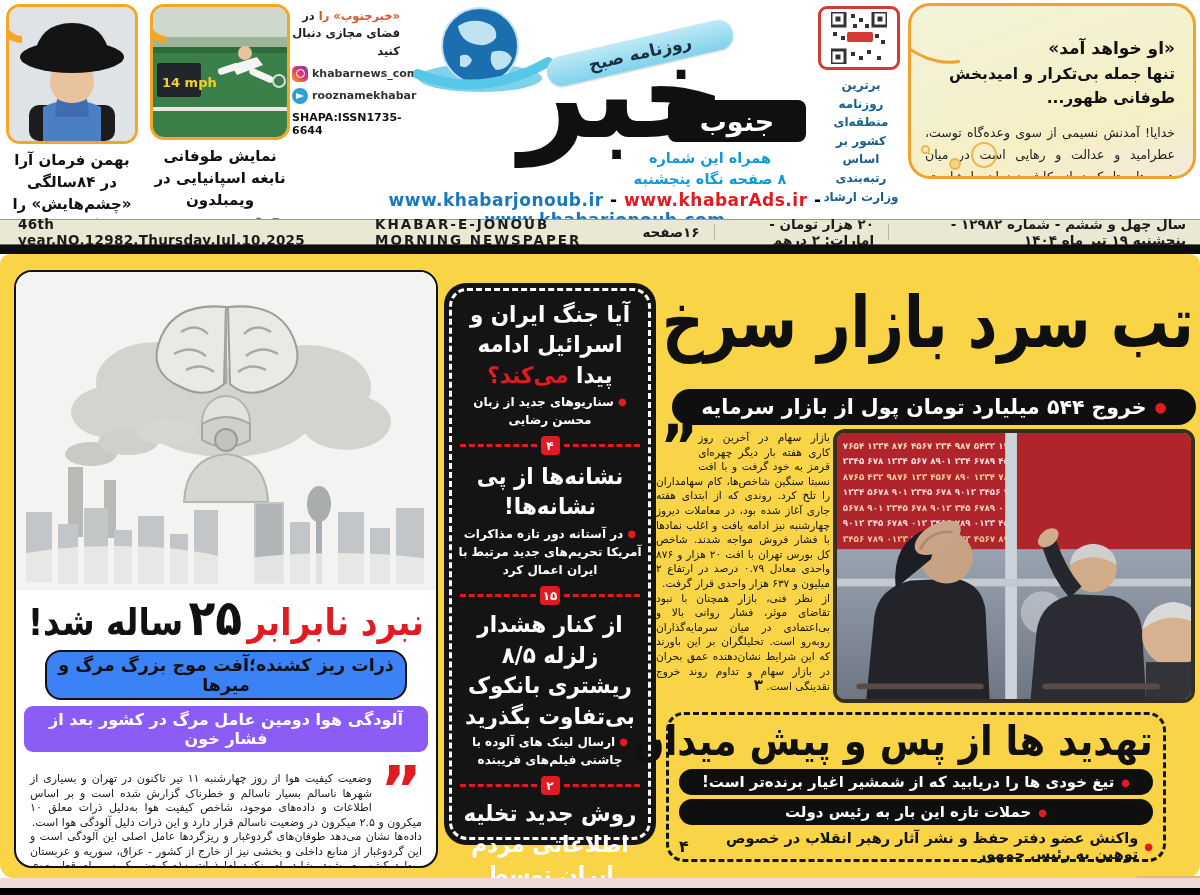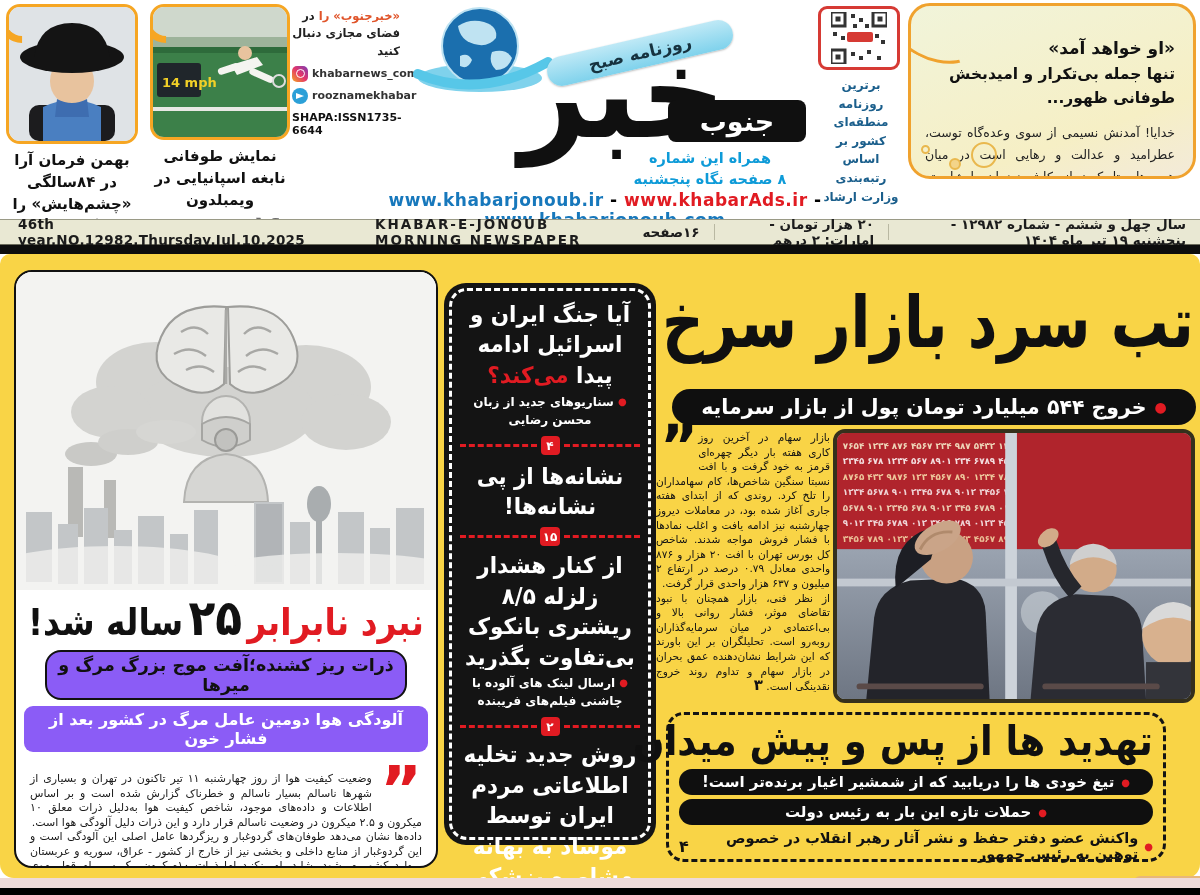--- a/index.html
+++ b/index.html
@@ -125,21 +125,21 @@
   .left-card .art { width:100%; height:318px; flex:0 0 auto; }
   .poll-headline {
     direction:rtl; text-align:center; margin-top:4px; line-height:1.1;
     transform:scaleY(1.12); white-space:nowrap;
   }
   .poll-headline .hl-red { color:#e11b22; font-weight:bold; font-size:33px; }
   .poll-headline .hl-num { color:#111; font-weight:bold; font-size:44px; }
   .poll-headline .hl-black { color:#111; font-weight:bold; font-size:33px; }
   .poll-sub1 {
     direction:rtl; margin:8px auto 0; width:86%; border:2.5px solid #111; border-radius:16px;
-    background:#8b5cf6; text-align:center; font-weight:bold; font-size:17.5px; color:#111;
+    background:#3b82f6; text-align:center; font-weight:bold; font-size:17.5px; color:#111;
     padding:3px 8px;
   }
   .poll-sub2 {
     direction:rtl; margin:6px auto 12px; width:96%; border-radius:9px; background:#8b5cf6;
     text-align:center; font-weight:bold; font-size:16px; color:#fff; padding:4px 8px;
   }
   .poll-body { direction:rtl; padding:8px 14px 4px; font-size:11px; line-height:14.5px;
     color:#1a1a1a; text-align:justify; position:relative; }
   .poll-quote { float:left;  float:right; direction:ltr;
     font-size:64px; line-height:40px; color:#e11b22; font-weight:bold; margin:-2px 0 0 8px; }
@@ -424,20 +424,21 @@
 
       <div class="c-title"><span>آیا جنگ ایران و اسرائیل ادامه پیدا </span><span class="accent">می‌کند؟</span></div>
       <div class="c-bullet"><span class="dot">●</span> <span>سناریوهای جدید از زبان محسن رضایی</span></div>
       <div class="c-divider">
           <span class="dash"></span>
           <span class="c-badge">۴</span>
           <span class="dash"></span>
         </div>
 
       <div class="c-title"><span>نشانه‌ها از پی نشانه‌ها!</span></div>
+      <div class="c-bullet"><span class="dot">●</span> <span>در آستانه دور تازه مذاکرات آمریکا تحریم‌های جدید مرتبط با ایران اعمال کرد</span></div>
       <div class="c-divider">
           <span class="dash"></span>
           <span class="c-badge">۱۵</span>
           <span class="dash"></span>
         </div>
 
       <div class="c-title"><span>از کنار هشدار زلزله ۸/۵ ریشتری بانکوک بی‌تفاوت بگذرید</span></div>
       <div class="c-bullet"><span class="dot">●</span> <span>ارسال لینک های آلوده با چاشنی فیلم‌های فریبنده</span></div>
       <div class="c-divider">
           <span class="dash"></span>

